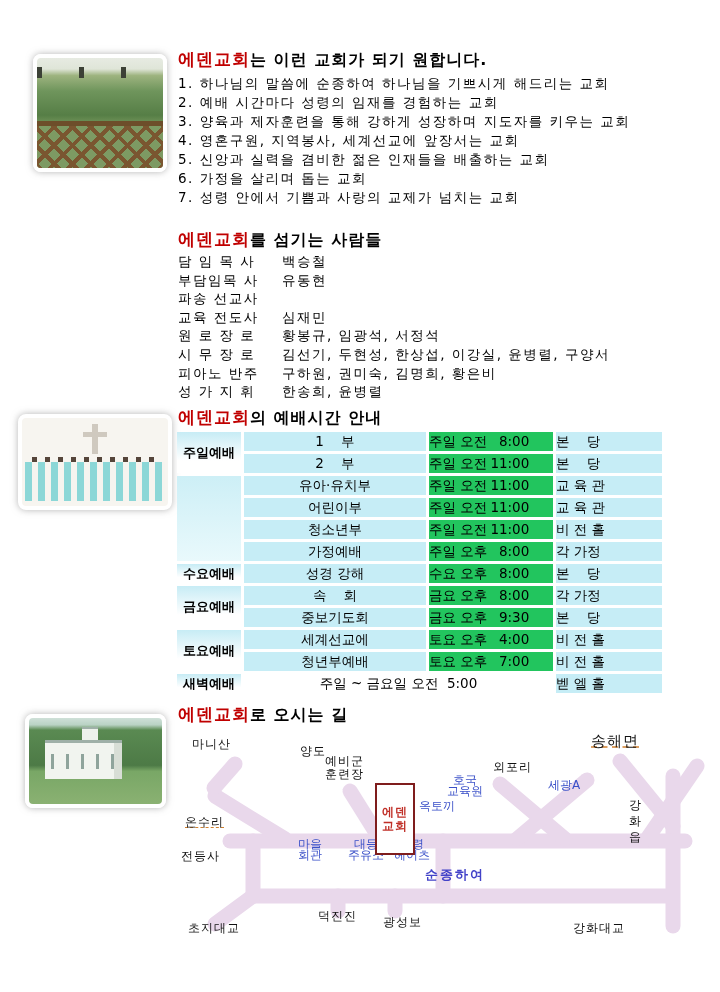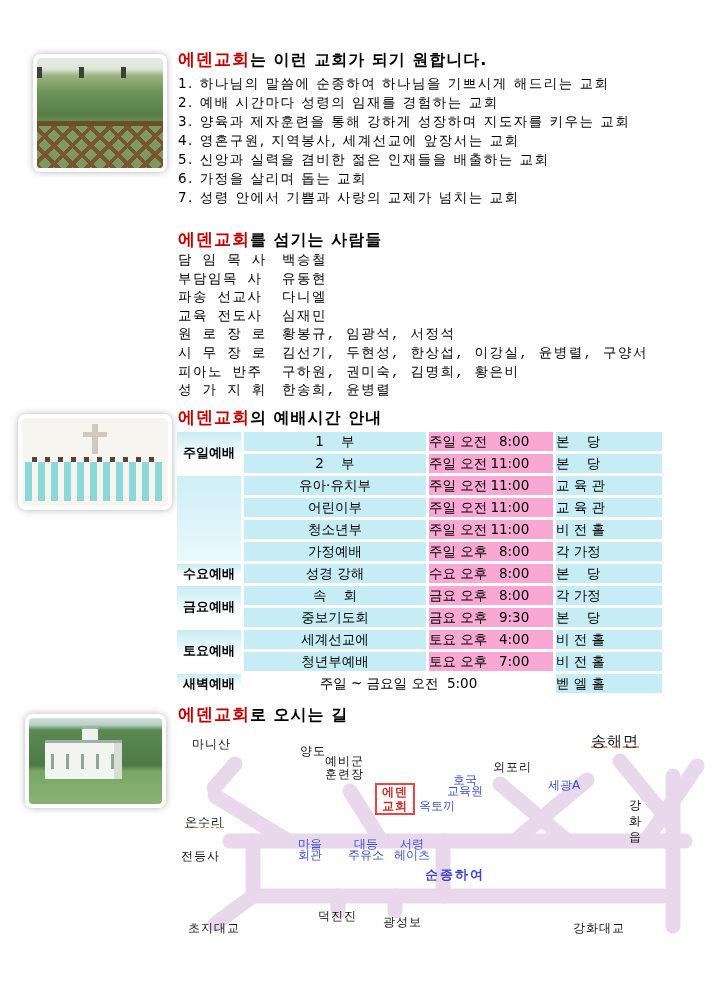--- a/index.html
+++ b/index.html
@@ -33,48 +33,48 @@
   #photo-church .windows { position:absolute; left:8%; top:30%; width:84%; height:40%;
     background:repeating-linear-gradient(90deg,#8fa49c 0 3px,transparent 3px 15px); }
   #photo-church .tower { position:absolute; left:40%; top:10%; width:12%; height:20%; background:#eef2ec; border-top:2px solid #9fb0a8; }
 
   
   .sec-title { position:absolute; font-size:16px; font-weight:bold; color:#000; white-space:pre; letter-spacing:1px; }
   .brand { color:#c00000; font-size:17px; }
   .vision-item, .people-row { font-size:13.5px; color:#000; letter-spacing:1.5px; line-height:19px; white-space:pre; }
   #vision-list { position:absolute; left:178px; top:74px; width:530px; }
   #people-list { position:absolute; left:178px; top:252px; width:520px; }
-  .people-row { display:flex; line-height:18.6px;font-family:Liberation Mono, monospace; }
+  .people-row { display:flex; line-height:18.6px; }
   .people-role { width:104px; flex:none; }
   .people-names { flex:1; }
 
   
   #schedule-table { position:absolute; left:174px; top:429px; border-collapse:separate; border-spacing:3px;
     font-size:13.5px; color:#000; }
   #schedule-table td { height:19px; white-space:pre; vertical-align:middle; padding:0; }
   td.cat { width:64px; text-align:center; font-weight:bold; font-size:13px;
     background:linear-gradient(180deg,#c7ecf5 0%,#ffffff 70%); letter-spacing:0; }
   td.cat-fill { background:linear-gradient(180deg,#cdeff6 0%,#e9f9fc 100%); }
   td.svc { width:182px; text-align:center; background:#c6edf6; }
-  td.tm  { width:124px; background:#f9a8d4; padding-left:13px; }
+  td.tm  { width:124px; background:#22c55e; padding-left:13px; }
   td.tm .tv { display:inline-block; width:42px; text-align:right; }
   td.pl  { width:106px; background:#c6edf6; padding-left:10px; }
   td.dawn-merged { background:#ffffff; text-align:center; }
 
   
   #map { position:absolute; left:170px; top:726px; width:550px; height:258px; }
   #map svg { position:absolute; left:0; top:0; }
   .map-label { position:absolute; font-size:12px; color:#111; white-space:pre-line; text-align:center;
     line-height:13px; letter-spacing:1px; z-index:3; }
   .map-label.blue { font-size:12px; color:#3a50c8; line-height:11px; letter-spacing:0; }
   .map-label.vertical { writing-mode:vertical-rl; letter-spacing:4px; }
   .map-label.road-name { font-size:13px; font-weight:bold; color:#4242c8; letter-spacing:2px; }
   .map-label.uline { text-decoration:underline; text-decoration-style:dashed; text-decoration-color:#d08030; }
-  #church-box { position:absolute; left:205px; top:57px; z-index:4; border:2px solid #ef4444; background:#fff;
-    color:#c03028; font-weight:bold; font-size:12px; line-height:14px; padding:0 5px; text-align:center;
+  #church-box { position:absolute; left:205px; top:57px; z-index:4; border:2px solid #7f1d1d; background:#fff;
+    color:#c03028; font-weight:bold; font-size:12px; line-height:14px; padding:20px 5px; text-align:center;
     white-space:pre-line; letter-spacing:1px; }
 </style>
 </head>
 <body>
 
 <div id="page">
 
   <div class="photo" id="photo-garden">
     <div class="posts"></div>
     <div class="lattice"></div>
@@ -100,21 +100,21 @@
     <div class="vision-item">4. 영혼구원, 지역봉사, 세계선교에 앞장서는 교회</div>
     <div class="vision-item">5. 신앙과 실력을 겸비한 젊은 인재들을 배출하는 교회</div>
     <div class="vision-item">6. 가정을 살리며 돕는 교회</div>
     <div class="vision-item">7. 성령 안에서 기쁨과 사랑의 교제가 넘치는 교회</div>
   </div>
 
   <div class="sec-title" style="left:178px; top:228px;"><span class="brand">에덴교회</span><span>를 섬기는 사람들</span></div>
   <div id="people-list">
     <div class="people-row"><span class="people-role">담 임 목 사</span><span class="people-names">백승철</span></div>
     <div class="people-row"><span class="people-role">부담임목 사</span><span class="people-names">유동현</span></div>
-    <div class="people-row"><span class="people-role">파송 선교사</span><span class="people-names">다니엘</span></div>
+    <div class="people-row"><span class="people-role">파송 선교사</span></div>
     <div class="people-row"><span class="people-role">교육 전도사</span><span class="people-names">심재민</span></div>
     <div class="people-row"><span class="people-role">원 로 장 로</span><span class="people-names">황봉규, 임광석, 서정석</span></div>
     <div class="people-row"><span class="people-role">시 무 장 로</span><span class="people-names">김선기, 두현성, 한상섭, 이강실, 윤병렬, 구양서</span></div>
     <div class="people-row"><span class="people-role">피아노 반주</span><span class="people-names">구하원, 권미숙, 김명희, 황은비</span></div>
     <div class="people-row"><span class="people-role">성 가 지 휘</span><span class="people-names">한송희, 윤병렬</span></div>
   </div>
 
   <div class="sec-title" style="left:178px; top:406px;"><span class="brand">에덴교회</span><span>의 예배시간 안내</span></div>
 
   <table id="schedule-table">

